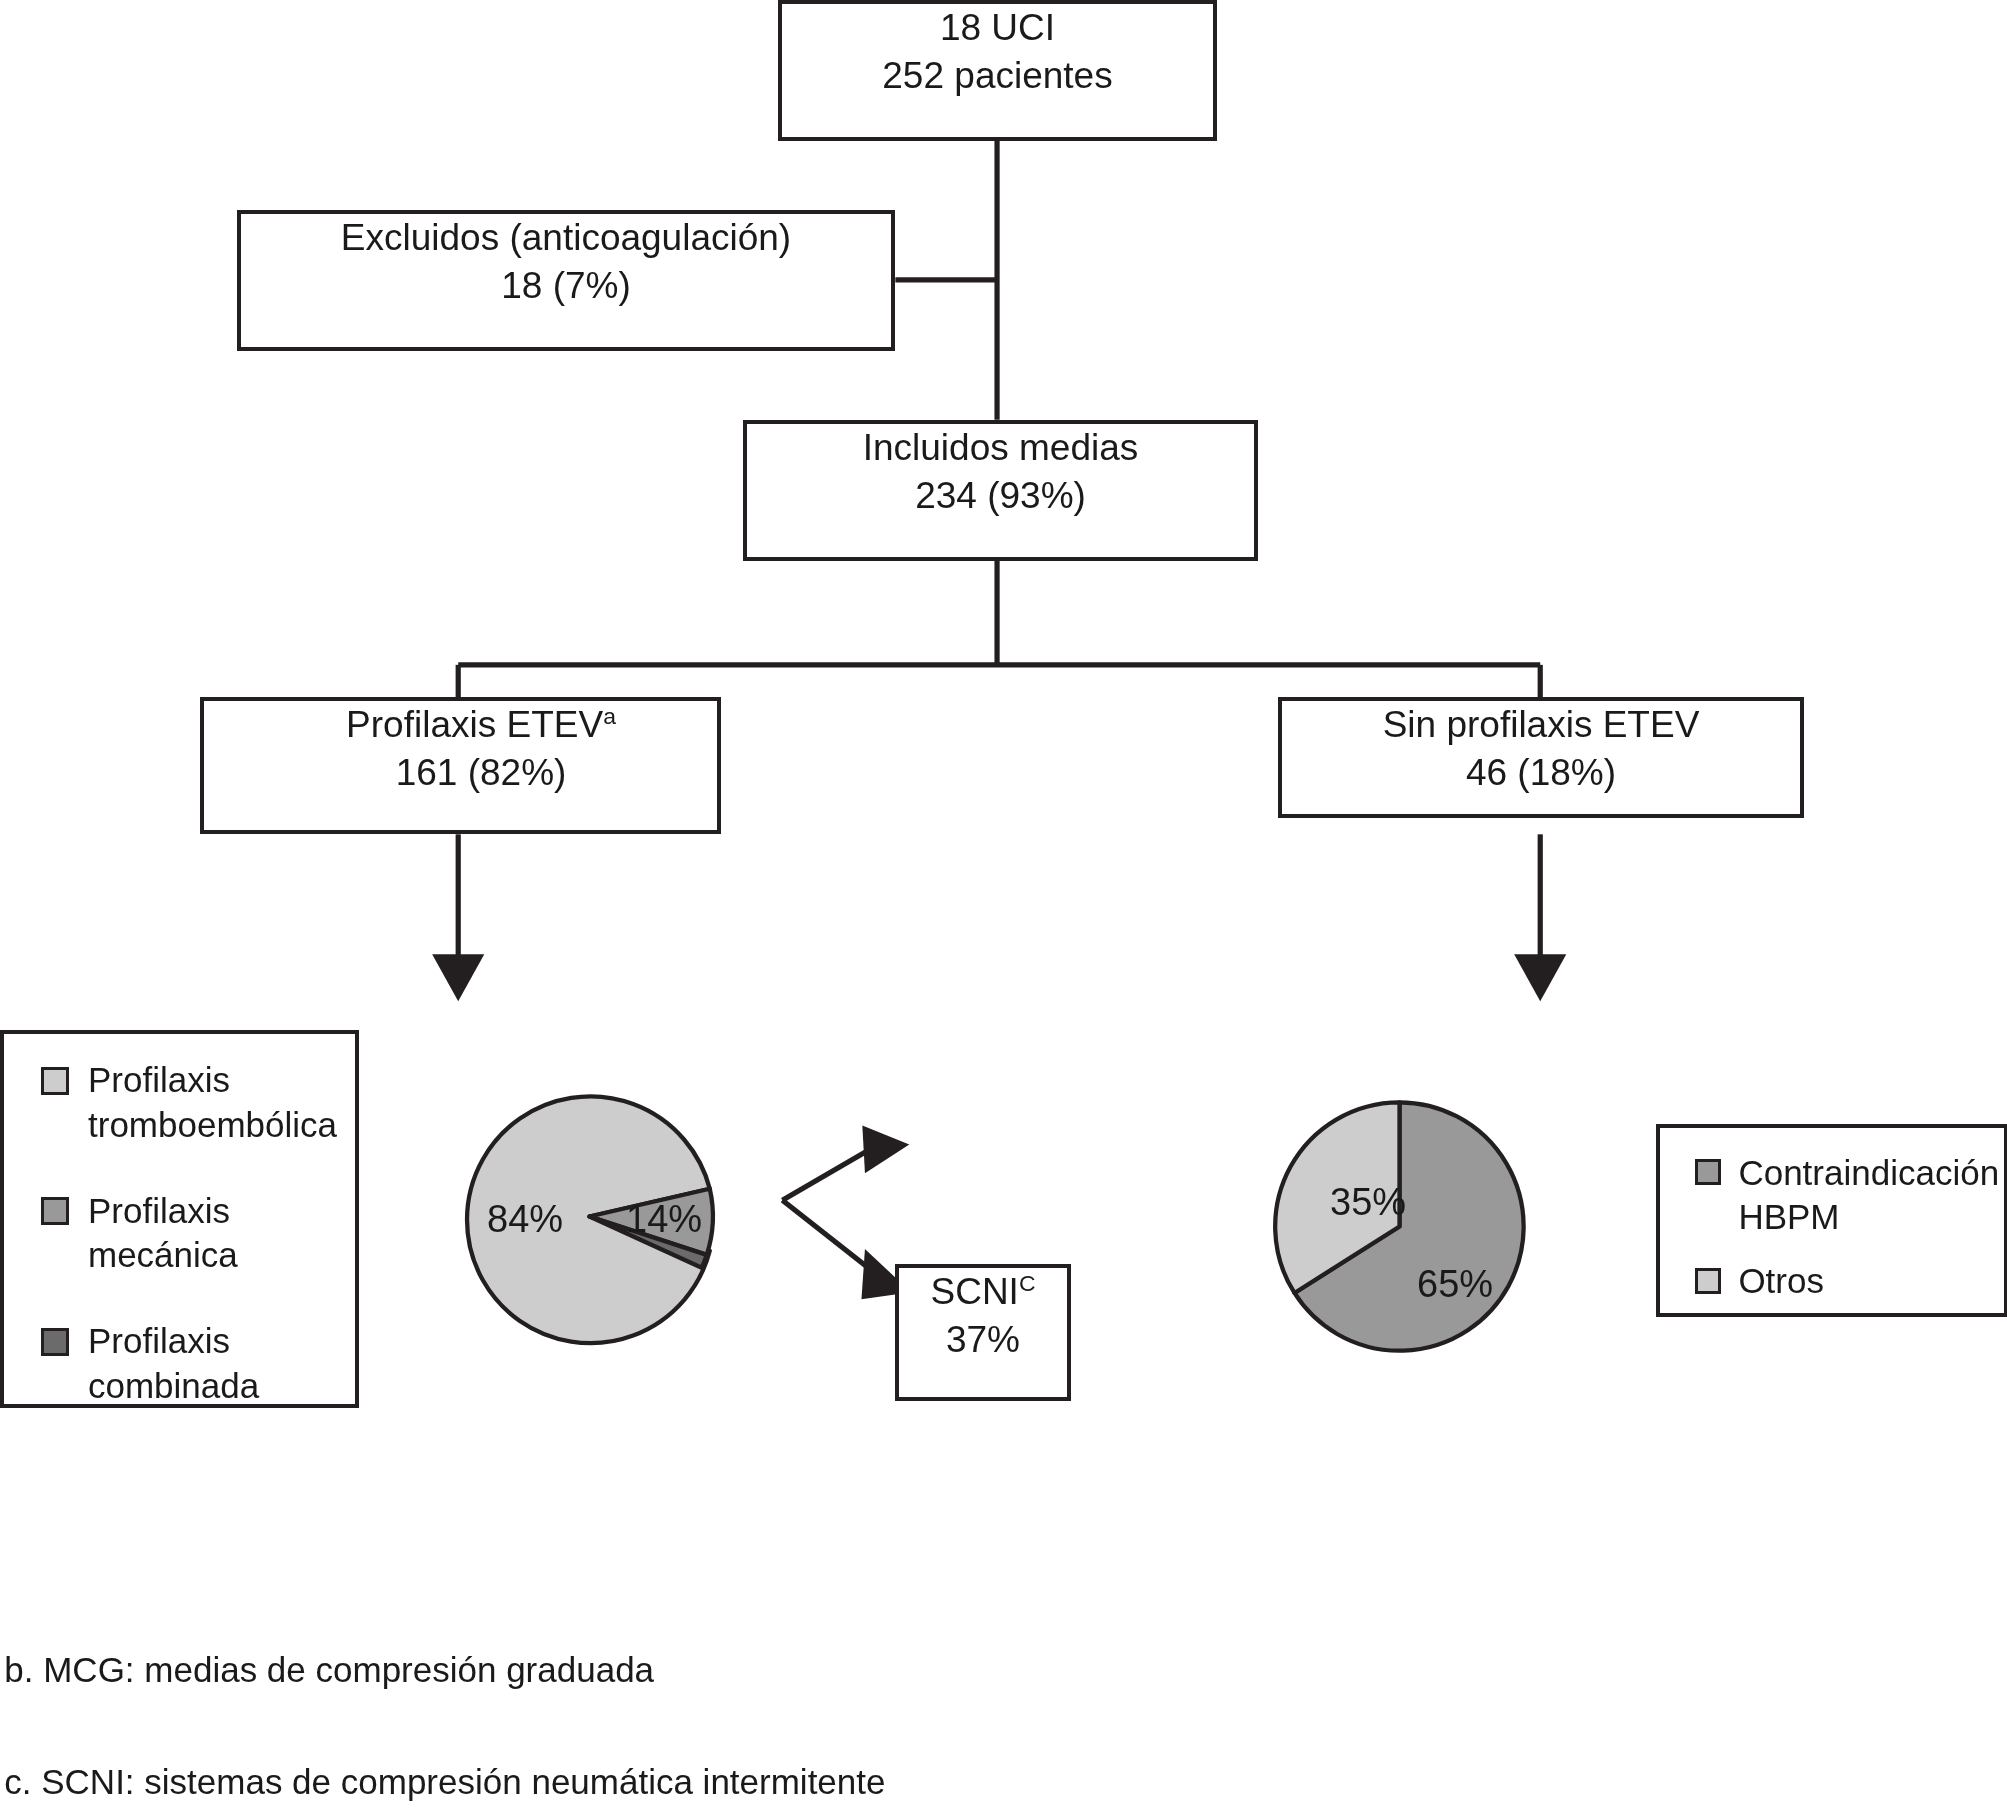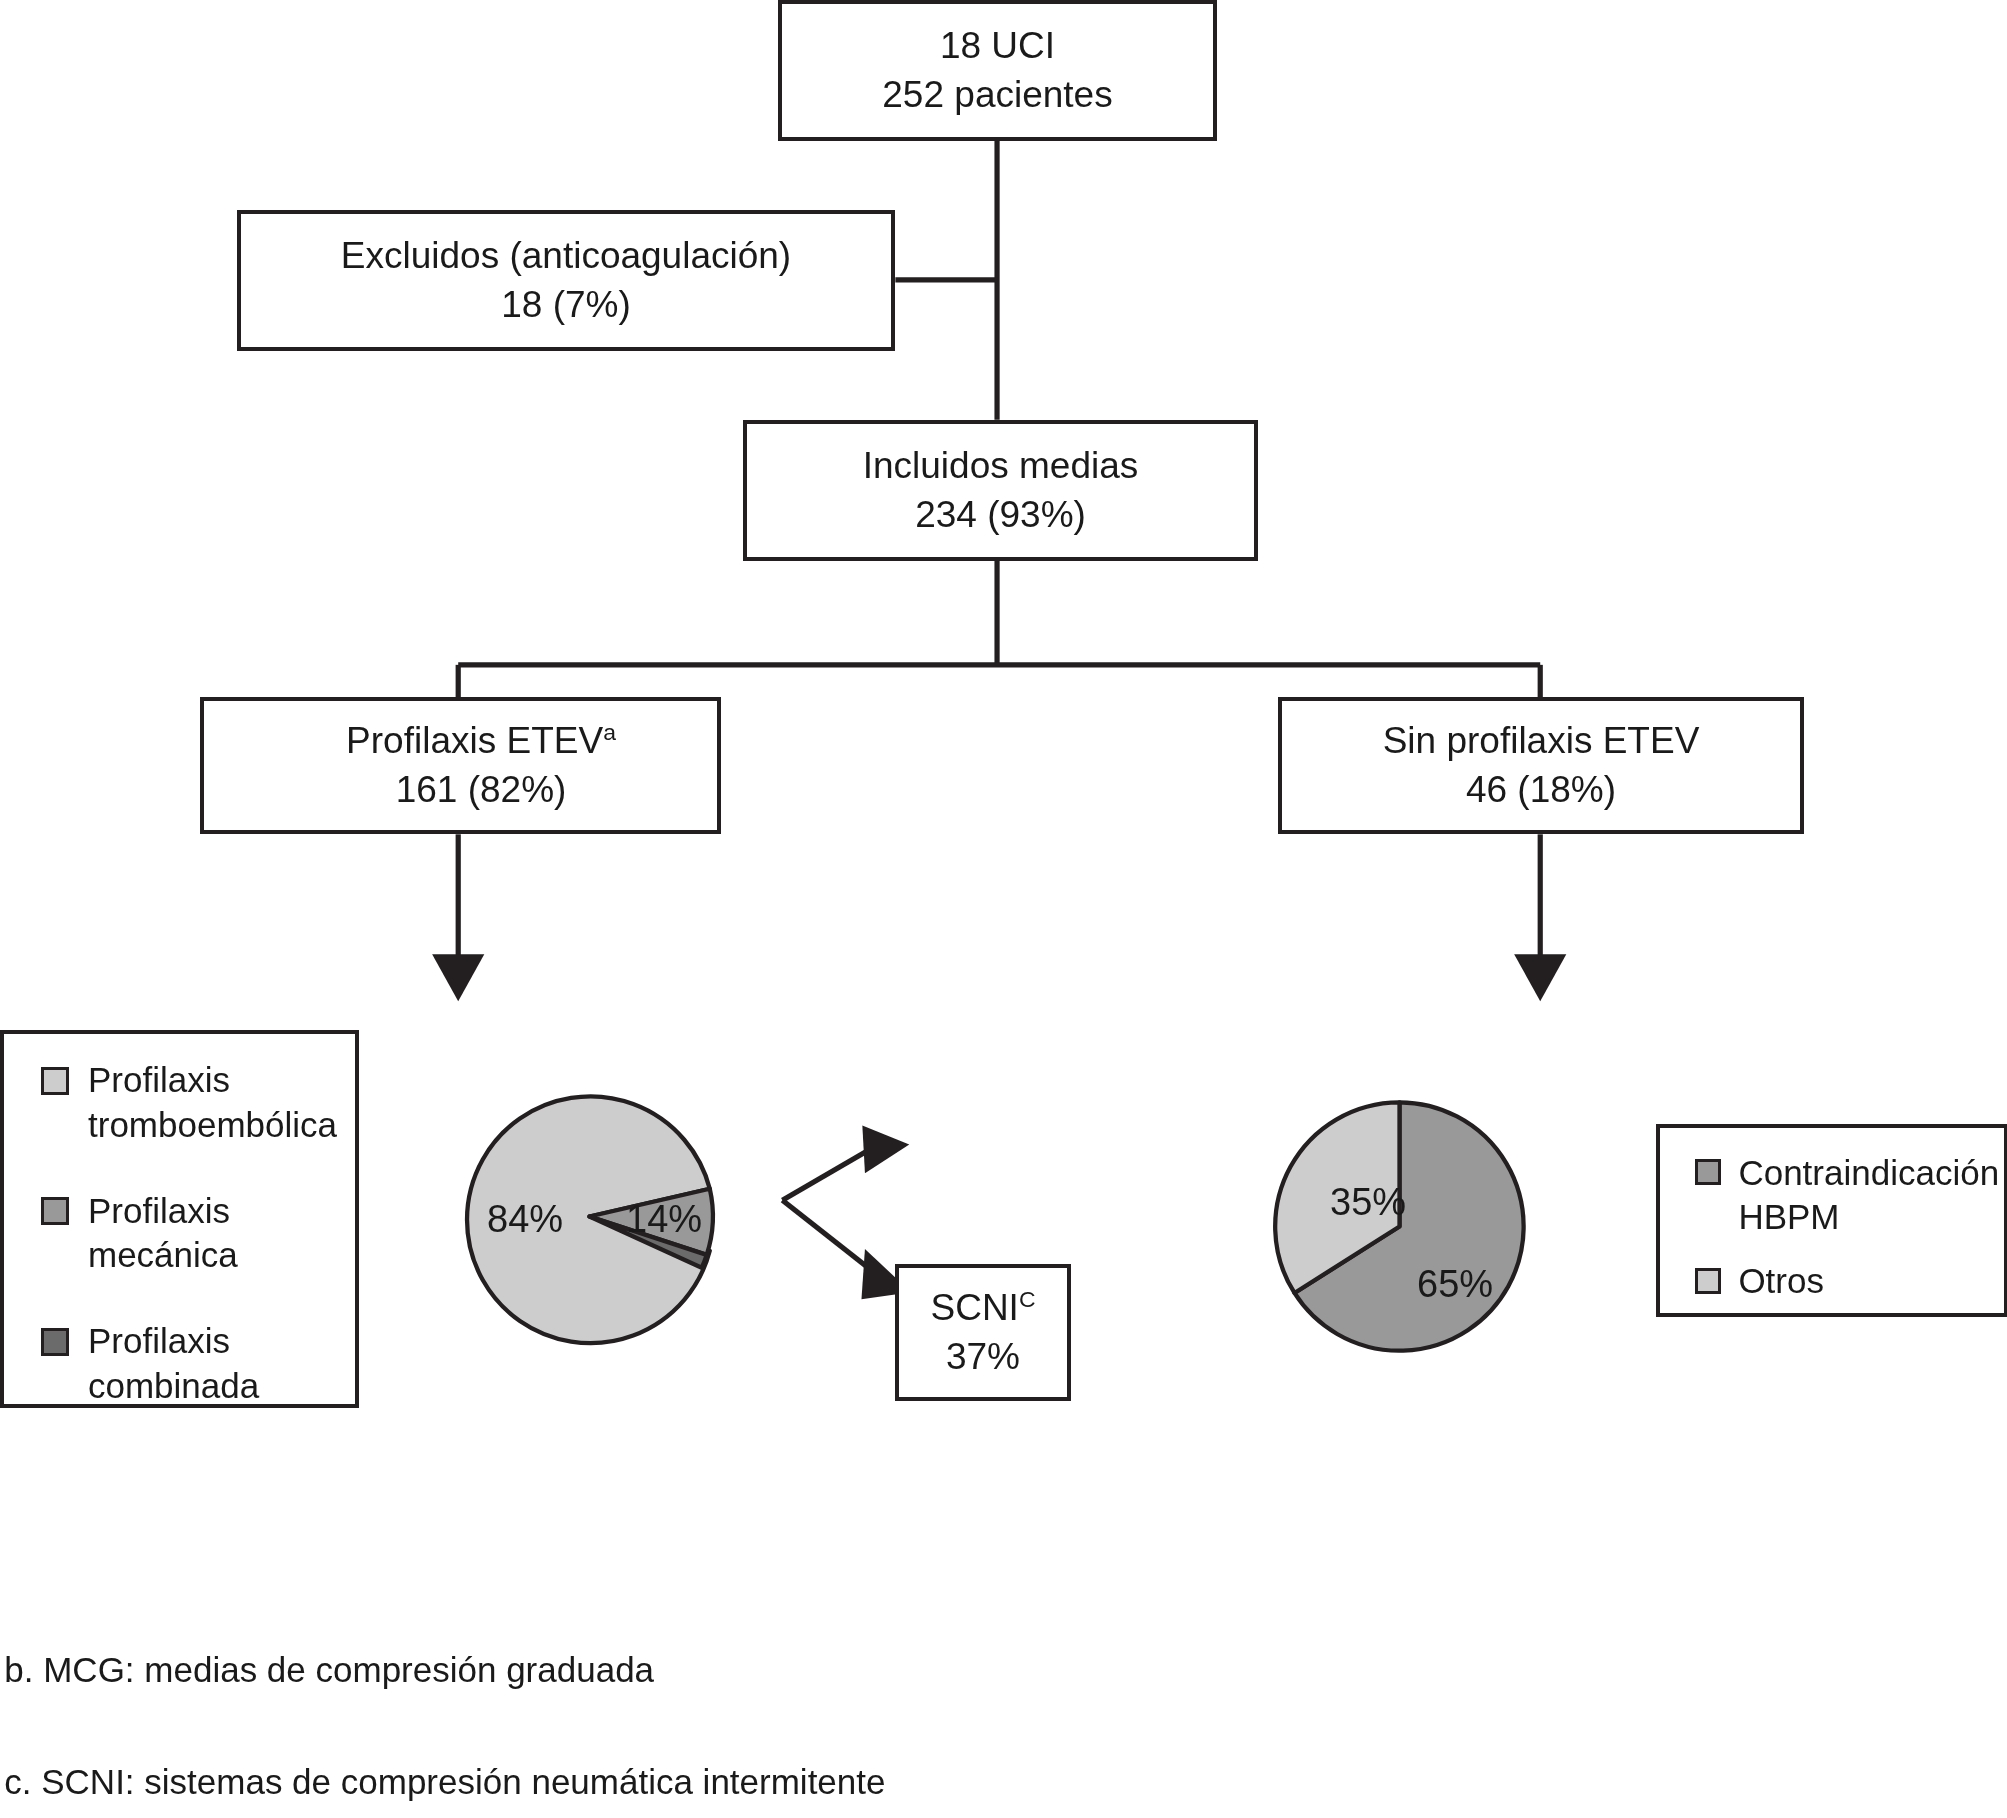--- a/index.html
+++ b/index.html
@@ -19,21 +19,20 @@
     overflow: hidden;
   }
   .flow-box {
     position: absolute;
     box-sizing: border-box;
     border: 4.3px solid #231f20;
     background: #ffffff;
     display: flex;
     flex-direction: column;
     align-items: center;
-    justify-content: center;
     text-align: center;
     font-size: 37px;
     line-height: 1.30;
     color: #1a1a1a;
   }
   .flow-box .ln { display: block; white-space: nowrap; }
   sup {
     font-size: 0.62em;
     vertical-align: super;
     line-height: 0;
@@ -120,21 +119,21 @@
   <div class="flow-box" style="left:743px; top:420px; width:515px; height:141px;">
     <span class="ln">Incluidos medias</span>
     <span class="ln">234 (93%)</span>
   </div>
 
   <div class="flow-box" style="left:200px; top:697px; width:521px; height:137px;padding-left:41px;">
     <span class="ln"><span>Profilaxis ETEV</span><sup>a</sup></span>
     <span class="ln">161 (82%)</span>
   </div>
 
-  <div class="flow-box" style="left:1278px; top:697px; width:526px; height:137px;">
+  <div class="flow-box" style="left:1278px; top:697px; width:526px; height:121px;">
     <span class="ln">Sin profilaxis ETEV</span>
     <span class="ln">46 (18%)</span>
   </div>
 
 
   <div class="flow-box" style="left:895px; top:1264px; width:176px; height:137px;">
     <span class="ln"><span>SCNI</span><sup>C</sup></span>
     <span class="ln">37%</span>
   </div>
 

